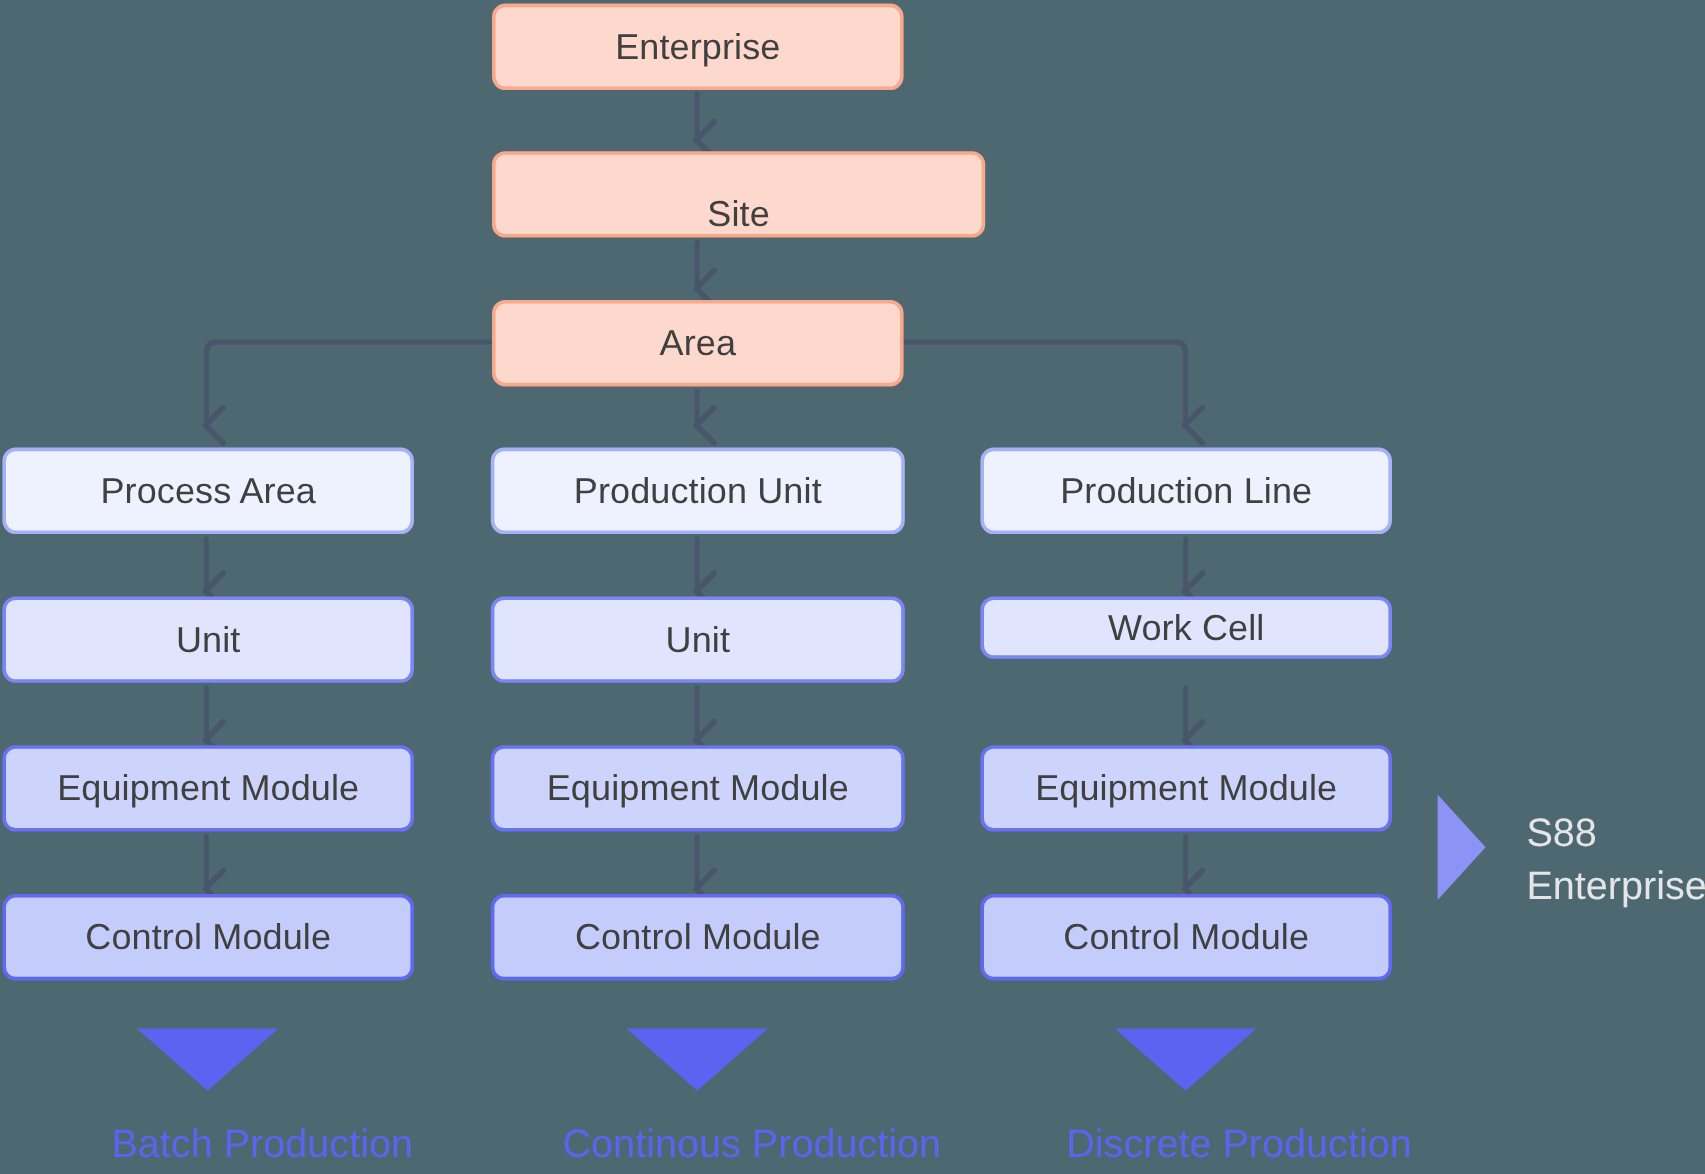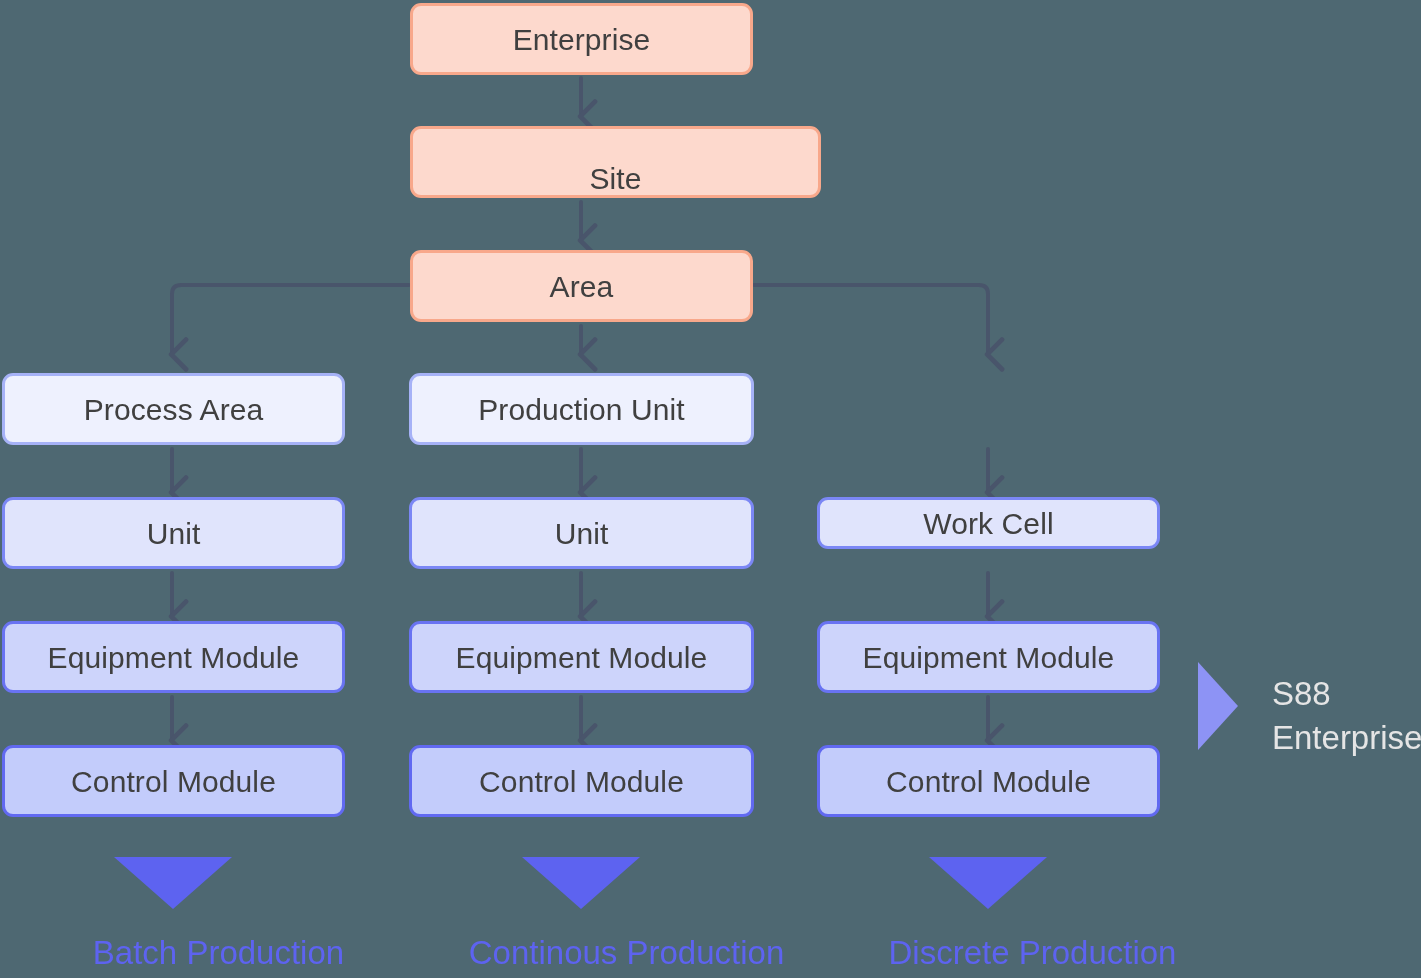--- a/index.html
+++ b/index.html
@@ -180,20 +180,23 @@
   </div>
   <div class="node tier-l3" style="left:409px; top:621px; width:345px; height:72px;">
     <span>Equipment Module</span>
   </div>
   <div class="node tier-l4" style="left:409px; top:745px; width:345px; height:72px;">
     <span>Control Module</span>
   </div>
   <div class="down-tri" style="left:522px; top:857px;"></div>
   <div class="caption" style="left:408px; top:934px; width:347px;">Continous Production</div>
 
+  <div class="node tier-l1" style="left:817px; top:373px; width:343px; height:72px;">
+    <span>Production Line</span>
+  </div>
   <div class="node tier-l2" style="left:817px; top:497px; width:343px; height:52px;">
     <span>Work Cell</span>
   </div>
   <div class="node tier-l3" style="left:817px; top:621px; width:343px; height:72px;">
     <span>Equipment Module</span>
   </div>
   <div class="node tier-l4" style="left:817px; top:745px; width:343px; height:72px;">
     <span>Control Module</span>
   </div>
   <div class="down-tri" style="left:929px; top:857px;"></div>

